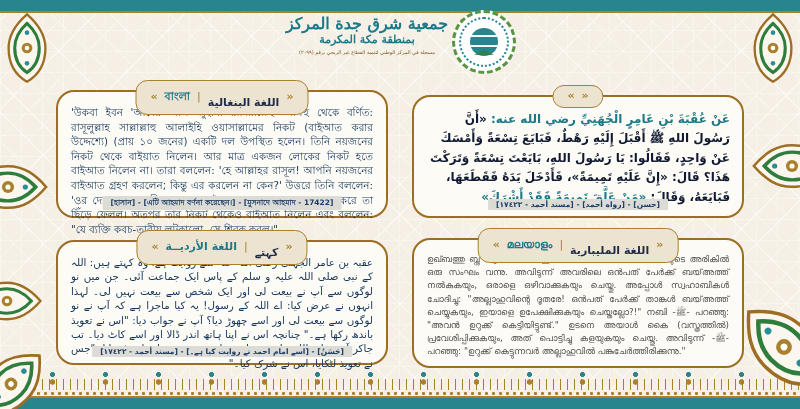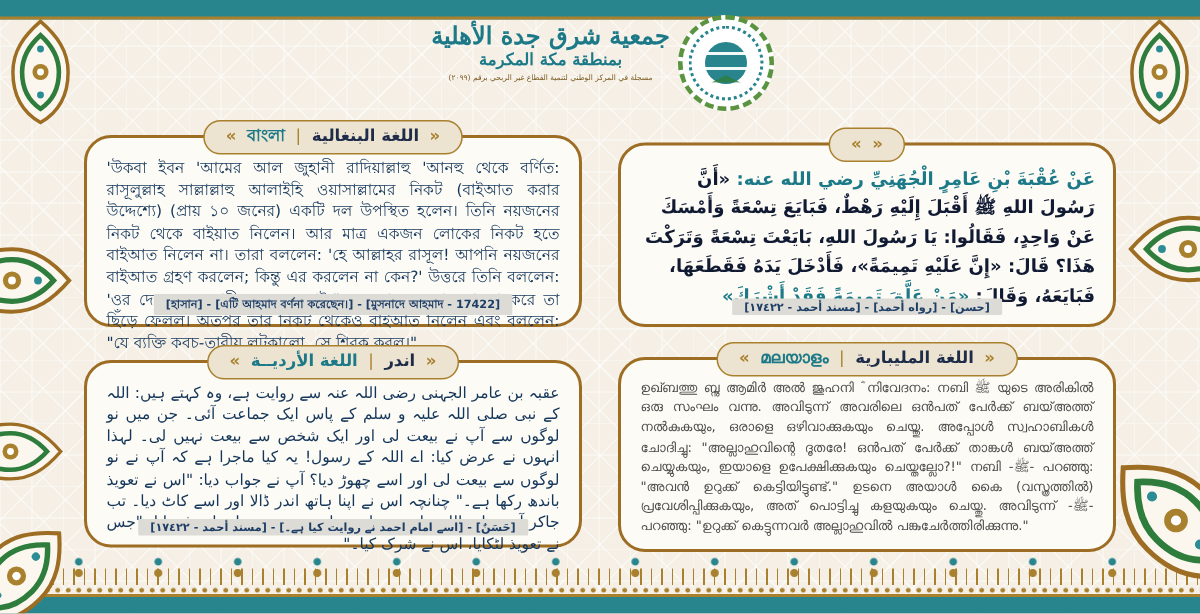--- a/index.html
+++ b/index.html
@@ -49,21 +49,21 @@
   .p-bengali{left:56px;top:90px;width:332px;height:128px;}
   .p-arabic{left:412px;top:95px;width:332px;height:123px;}
   .p-urdu{left:56px;top:240px;width:332px;height:125px;}
   .p-malayalam{left:412px;top:238px;width:332px;height:130px;}
   .pill{position:absolute;top:-12px;left:50%;transform:translateX(-50%);
         background:#ece3d1;border:1.5px solid var(--gold,#a9812e);border-radius:12px;
         padding:2px 14px;white-space:nowrap;font-weight:bold;font-size:11px;
         display:flex;gap:7px;align-items:center;line-height:1.5;z-index:3;}
   .pill .flourish{color:var(--gold,#a9812e);font-size:11px;font-weight:bold;}
   .t-teal{color:var(--heading_teal,#1c7a88);}
-  .t-dark{color:var(--heading_dark,#1e2b49);}
+  .t-dark{color:var(--heading_dark,#1e2b49);margin-top:12px;}
   .pill .sep{color:var(--gold,#a9812e);font-weight:normal;}
   .body{overflow:hidden;}
   .body-bn{padding:13px 13px 0;font-size:10.3px;line-height:1.42;color:var(--text_dark,#14365a);
            text-align:justify;direction:ltr;}
   .body-ar{padding:13px 12px 0;font-size:12px;font-weight:bold;line-height:1.62;
            color:var(--arabic_text,#111a33);direction:rtl;}
   .body-ar .hl{color:var(--heading_teal,#1c7a88);}
   .body-ur{padding:13px 13px 0;font-size:10.3px;line-height:1.4;color:var(--text_dark,#14365a);
            text-align:justify;direction:rtl;}
   .body-ml{padding:13px 13px 0;font-size:8.8px;line-height:1.5;color:#4c4c4c;
@@ -141,21 +141,21 @@
   <svg class="orn o-br" viewBox="0 0 60 92">
     <path d="M30 2 C45 15 54 28 54 46 C54 68 44 82 30 90 C16 82 6 68 6 46 C6 28 15 15 30 2 Z" fill="#fbf7ef" stroke="#9c6d23" stroke-width="3"></path>
     <path d="M30 14 C40 23 46 33 46 46 C46 62 39 72 30 78 C21 72 14 62 14 46 C14 33 20 23 30 14 Z" fill="none" stroke="#2e7d3c" stroke-width="4"></path>
     <circle cx="30" cy="46" r="7" fill="#a9812e"></circle>
       <circle cx="30" cy="46" r="3" fill="#fff"></circle>
     <circle cx="30" cy="26" r="3" fill="#2b8c95"></circle>
       <circle cx="30" cy="66" r="3" fill="#2b8c95"></circle>
   </svg>
 
   <div class="org">
-    <div class="h1">جمعية شرق جدة الأهلية</div>
+    <div class="h1">جمعية شرق جدة المركز</div>
     <div class="h3">بمنطقة مكة المكرمة</div>
     <div class="h4">مسجلة في المركز الوطني لتنمية القطاع غير الربحي برقم (٢٠٩٩)</div>
   </div>
   <div class="logo">
     <div class="ring"></div>
     <div class="globe"></div>
     <div class="book"></div>
   </div>
 
   <div class="panel p-bengali">
@@ -177,21 +177,21 @@
     </div>
     <div class="body body-ar"><span class="hl">عَنْ عُقْبَةَ بْنِ عَامِرٍ الْجُهَنِيِّ رضي الله عنه: </span><span>«أَنَّ رَسُولَ اللهِ ﷺ أَقْبَلَ إِلَيْهِ رَهْطٌ، فَبَايَعَ تِسْعَةً وَأَمْسَكَ عَنْ وَاحِدٍ، فَقَالُوا: يَا رَسُولَ اللهِ، بَايَعْتَ تِسْعَةً وَتَرَكْتَ هَذَا؟ قَالَ: «إِنَّ عَلَيْهِ تَمِيمَةً»، فَأَدْخَلَ يَدَهُ فَقَطَعَهَا، فَبَايَعَهُ، وَقَالَ: </span><span class="hl">«مَنْ عَلَّقَ تَمِيمَةً فَقَدْ أَشْرَكَ»</span></div>
     <div class="src rtl">[حسن] - [رواه أحمد] - [مسند أحمد - ١٧٤٢٢]</div>
   </div>
 
   <div class="panel p-urdu">
     <div class="pill">
       <span class="flourish">«</span>
       <span class="t-teal">اللغة الأرديــة</span>
       <span class="sep">|</span>
-      <span class="t-dark">اندر</span>
+      <span class="t-dark">کہتے</span>
       <span class="flourish">»</span>
     </div>
     <div class="body body-ur">عقبہ بن عامر الجہنی رضی اللہ عنہ سے روایت ہے، وہ کہتے ہیں: اللہ کے نبی صلی اللہ علیہ و سلم کے پاس ایک جماعت آئی۔ جن میں نو لوگوں سے آپ نے بیعت لی اور ایک شخص سے بیعت نہیں لی۔ لہذا انہوں نے عرض کیا: اے اللہ کے رسول! یہ کیا ماجرا ہے کہ آپ نے نو لوگوں سے بیعت لی اور اسے چھوڑ دیا؟ آپ نے جواب دیا: "اس نے تعویذ باندھ رکھا ہے۔" چنانچہ اس نے اپنا ہاتھ اندر ڈالا اور اسے کاٹ دیا۔ تب جاکر آپ صلی اللہ علیہ و سلم نے اس سے بیعت لی اور فرمایا: "جس نے تعویذ لٹکایا، اس نے شرک کیا۔"</div>
     <div class="src rtl">[حَسَنٌ] - [اسے امام احمد نے روایت کیا ہے۔] - [مسند أحمد - ١٧٤٢٢]</div>
   </div>
 
   <div class="panel p-malayalam">
     <div class="pill">
       <span class="flourish">«</span>
       <span class="t-teal">മലയാളം</span>

